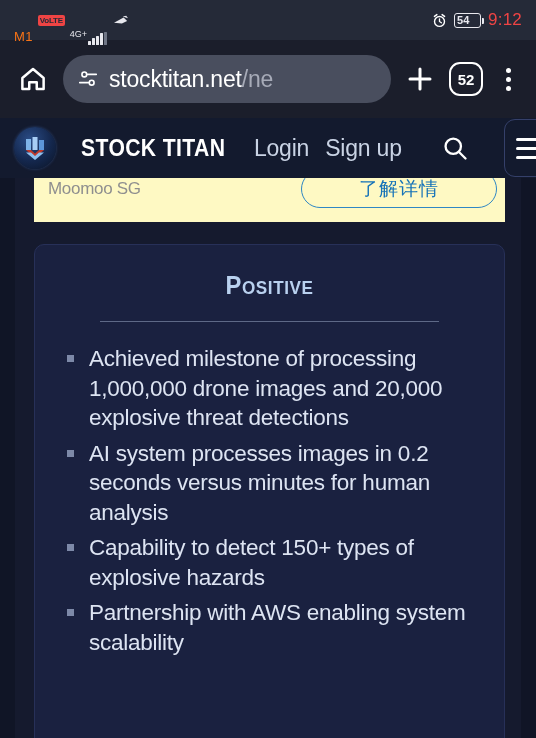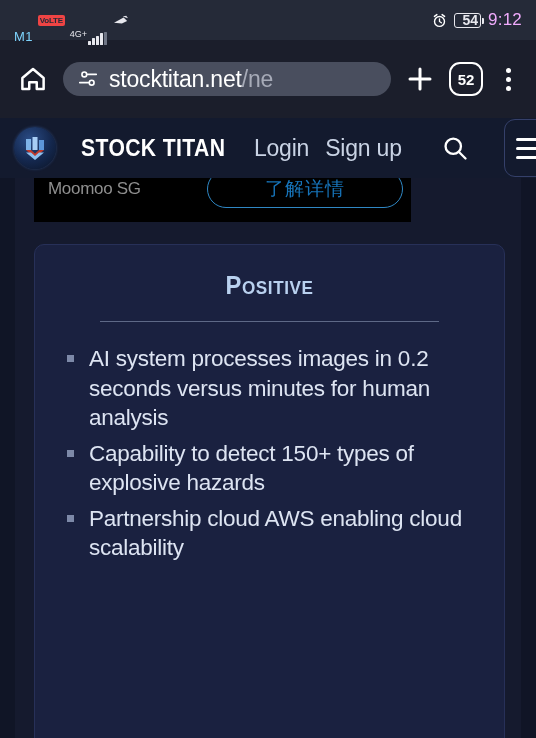--- a/index.html
+++ b/index.html
@@ -14,59 +14,59 @@
   
   .statusbar {
     height:40px; width:100%;
     background:#252a38;
     display:flex; align-items:center;
     padding:0 14px;
     color:#ffffff;
   }
   .sb-left { display:flex; align-items:center; gap:5px; }
   .sb-right { margin-left:auto; display:flex; align-items:center; gap:7px; }
-  .carrier { font-size:13px; letter-spacing:.3px; color:#7dd3fc;margin-top:32px; }
+  .carrier { font-size:13px; letter-spacing:.3px; color:#f97316;margin-top:32px; }
   .volte {
     font-size:8px; font-weight:bold; letter-spacing:-.2px;
     background:#ef4444; color:#252a38;
     border-radius:2px; padding:1px 2px 0 2px; line-height:10px;
   }
   .netgrp { display:flex; align-items:flex-end; gap:1px;margin-top:36px; }
   .nettxt { font-size:9px; color:#e8e8ee; line-height:9px; position:relative; top:-6px; }
   .bars { display:flex; align-items:flex-end; gap:1.5px; height:13px; }
   .bars i { width:2.5px; background:#e8e8ee; display:block; border-radius:.5px; }
   .bars i:nth-child(1){height:4px}
   .bars i:nth-child(2){height:6.5px}
   .bars i:nth-child(3){height:9px}
   .bars i:nth-child(4){height:12px}
   .bars i:nth-child(5){height:13px; background:#6f7585}
   .datasym { width:18px; height:14px; display:block; }
   .alarm { width:15px; height:15px; display:block; }
   .batt {
     border:1.6px solid #e8e8ee; border-radius:3px;
     height:15px; min-width:27px; padding:0 2px;
-    display:flex; align-items:center; justify-content:flex-end;
-    font-size:14px; font-weight:bold; color:#e8e8ee; position:relative;
+    display:flex; align-items:center; justify-content:flex-start;
+    font-size:11px; font-weight:bold; color:#e8e8ee; position:relative;
   }
   .batt::after{
     content:""; position:absolute; right:-3.5px; top:4px;
     width:2px; height:6px; background:#e8e8ee; border-radius:0 1px 1px 0;
   }
-  .clock { font-size:17px; color:#f0abfc; letter-spacing:.2px; }
+  .clock { font-size:17px; color:#ef4444; letter-spacing:.2px; }
 
   
   .browserbar {
     height:78px; width:100%;
     background:#1b1e2b;
     display:flex; align-items:center;
     padding:0 13px; gap:10px;
   }
   .home-btn { width:40px; height:40px; display:flex; align-items:center; justify-content:center; flex:0 0 auto; }
   .omnibox {
-    flex:1 1 auto; height:34px;
+    flex:1 1 auto; height:48px;
     background:#494e5e; border-radius:25px;
     display:flex; align-items:center;
     padding:0 14px; gap:10px;
     overflow:hidden; min-width:0;
   }
   .tune-icon { flex:0 0 auto; width:22px; height:22px; }
   .url {
     font-size:23px; color:#ffffff; white-space:nowrap;
     letter-spacing:-.2px; overflow:hidden;
   }
@@ -128,22 +128,22 @@
     content:""; position:absolute; left:0; top:0; bottom:0; width:15px;
     background:#101526; z-index:1;
   }
   .page::after{
     content:""; position:absolute; right:0; top:0; bottom:0; width:15px;
     background:#101526; z-index:1;
   }
 
   
   .ad {
-    position:absolute; left:34px; top:-6px; width:377px; height:50px;
-    background:#000000; display:flex; align-items:center;
+    position:absolute; left:34px; top:-6px; width:471px; height:50px;
+    background:#fef9c3; display:flex; align-items:center;
     padding:0 8px 16px 14px; z-index:3;
   }
   .ad-label { font-size:17px; color:#8f8f8f; letter-spacing:-.3px; }
   .ad-cta {
     margin-left:auto; width:196px; height:38px;
     border:1.6px solid #2f87c4; border-radius:19px;
     display:flex; align-items:center; justify-content:center;
     font-size:19px; color:#1673b8; letter-spacing:1px;
   }
 
@@ -272,19 +272,20 @@
 
   <div class="ad">
     <span class="ad-label">Moomoo SG</span>
     <div class="ad-cta">了解详情</div>
   </div>
 
   <div class="card">
     <div class="card-title">Positive</div>
     <div class="divider"></div>
     <ul class="bullets">
+      <li>Achieved milestone of processing 1,000,000 drone images and 20,000 explosive threat detections</li>
       <li>AI system processes images in 0.2 seconds versus minutes for human analysis</li>
       <li>Capability to detect 150+ types of explosive hazards</li>
-      <li>Partnership cloud AWS enabling cloud scalability</li>
+      <li>Partnership with AWS enabling system scalability</li>
     </ul>
   </div>
 
 </div>
 
 </body></html>

